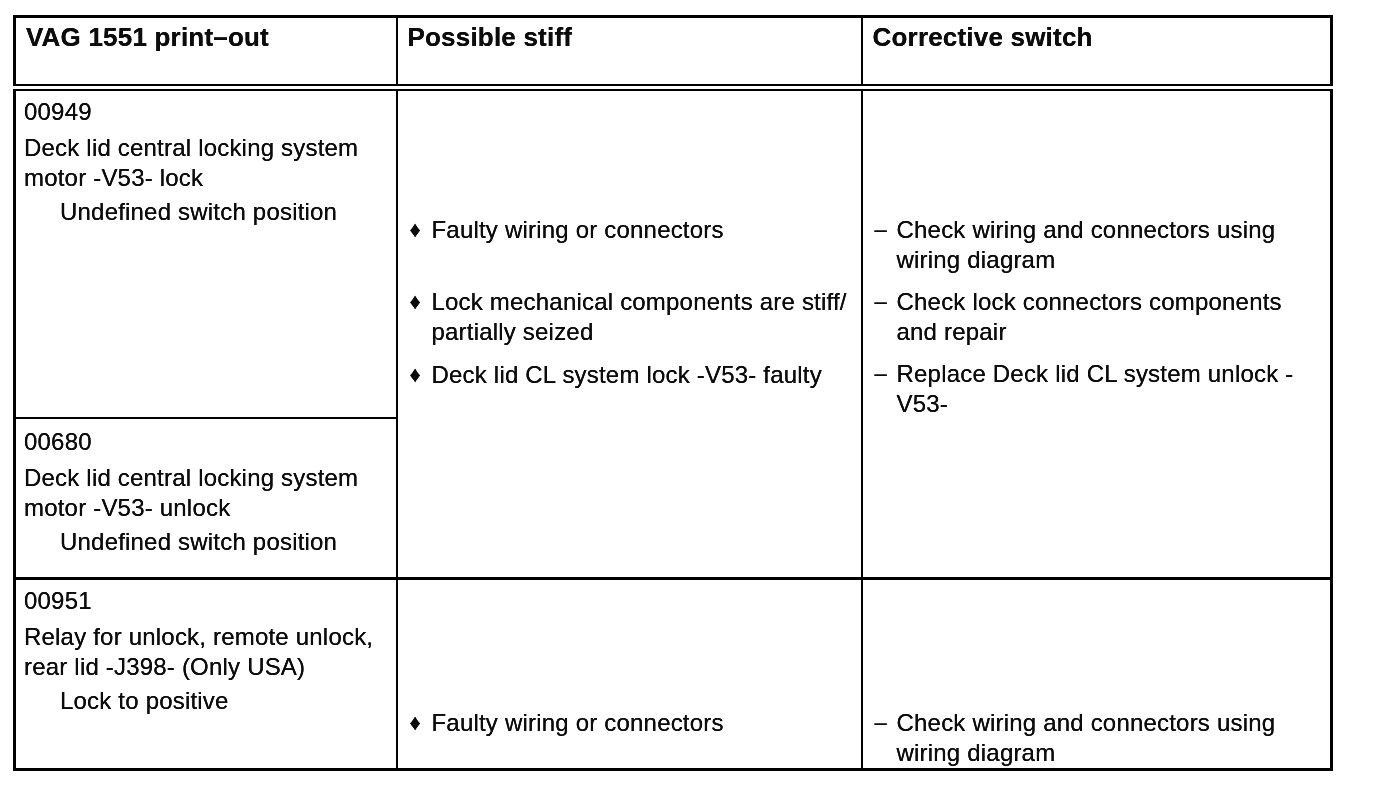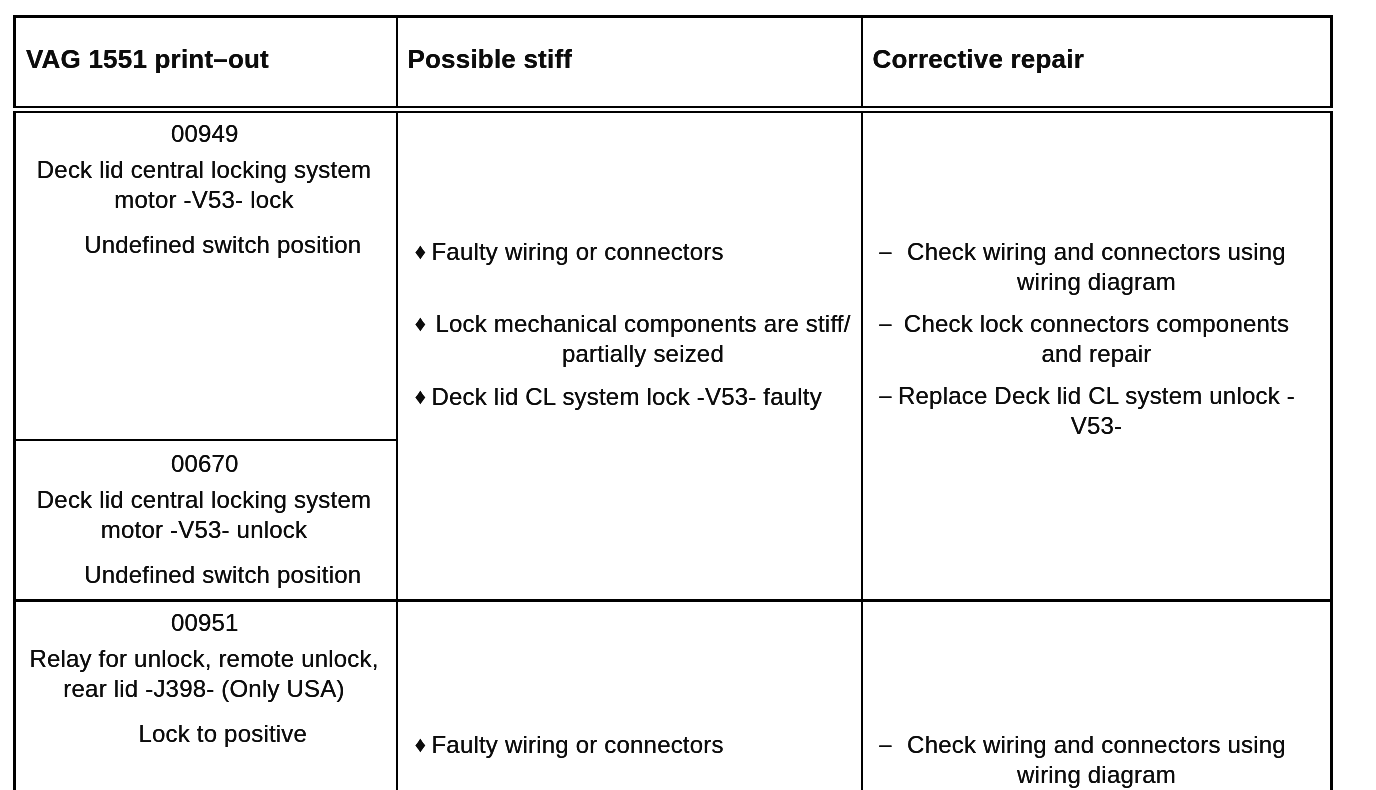--- a/index.html
+++ b/index.html
@@ -28,45 +28,44 @@
   col.c2 { width: 465px; }
   col.c3 { width: 470px; }
 
   th {
     text-align: left;
     vertical-align: top;
     font-size: 26px;
     font-weight: bold;
     letter-spacing: 0.2px;
     height: 62px;
-    padding: 26px 8px 0 10px;
+    padding: 4px 8px 0 10px;
     border-left: 2px solid #000;
     border-bottom: 7px double #000;
     text-shadow: 0 0 0.6px #000;
   }
   td {
     vertical-align: top;
     border-left: 2px solid #000;
     font-size: 24px;
     line-height: 30px;
     letter-spacing: 0.2px;
     text-shadow: 0 0 0.4px #000;
-    text-align: center;
   }
   td.fault-cell {
     padding: 6px 10px 0 8px;
   }
   tr.row-00949 td.fault-cell { height: 320px; border-bottom: 2px solid #000; }
   tr.row-00950 td.fault-cell { height: 150px; padding-top: 8px; }
   tr.row-00951 td { border-top: 3px solid #000; }
   tr.row-00951 td.fault-cell { height: 180px; }
 
   .fault-code { display: block; }
   .fault-component { display: block; margin-top: 6px; max-width: 360px; }
-  .fault-symptom { display: block; margin-top: 15px; padding-left: 36px; }
+  .fault-symptom { display: block; margin-top: 4px; padding-left: 36px; }
 
   td.cause-cell { padding: 0 6px 0 12px; }
   td.action-cell { padding: 0 6px 0 12px; }
   tr.row-00949 td.cause-cell,
   tr.row-00949 td.action-cell { padding-top: 124px; }
   tr.row-00951 td.cause-cell,
   tr.row-00951 td.action-cell { padding-top: 128px; }
 
   .li {
     display: flex;
@@ -91,21 +90,21 @@
   <table class="fault-table">
     <colgroup>
       <col class="c1">
         <col class="c2">
         <col class="c3">
     </colgroup>
     <thead>
       <tr>
         <th>VAG 1551 print–out</th>
         <th>Possible stiff</th>
-        <th>Corrective repair</th>
+        <th>Corrective switch</th>
       </tr>
     </thead>
     <tbody>
       <tr class="row-00949">
         <td class="fault-cell">
           <span class="fault-code">00949</span>
           <span class="fault-component">Deck lid central locking system motor -V53- lock</span>
           <span class="fault-symptom">Undefined switch position</span>
         </td>
         <td class="cause-cell" rowspan="2">
@@ -132,21 +131,21 @@
             <span class="txt">Check lock connectors components and repair</span>
           </div>
           <div class="li">
             <span class="bullet">–</span>
             <span class="txt">Replace Deck lid CL system unlock -V53-</span>
           </div>
         </td>
       </tr>
       <tr class="row-00950">
         <td class="fault-cell">
-          <span class="fault-code">00670</span>
+          <span class="fault-code">00680</span>
           <span class="fault-component">Deck lid central locking system motor -V53- unlock</span>
           <span class="fault-symptom">Undefined switch position</span>
         </td>
       </tr>
       <tr class="row-00951">
         <td class="fault-cell">
           <span class="fault-code">00951</span>
           <span class="fault-component">Relay for unlock, remote unlock, rear lid -J398- (Only USA)</span>
           <span class="fault-symptom">Lock to positive</span>
         </td>

